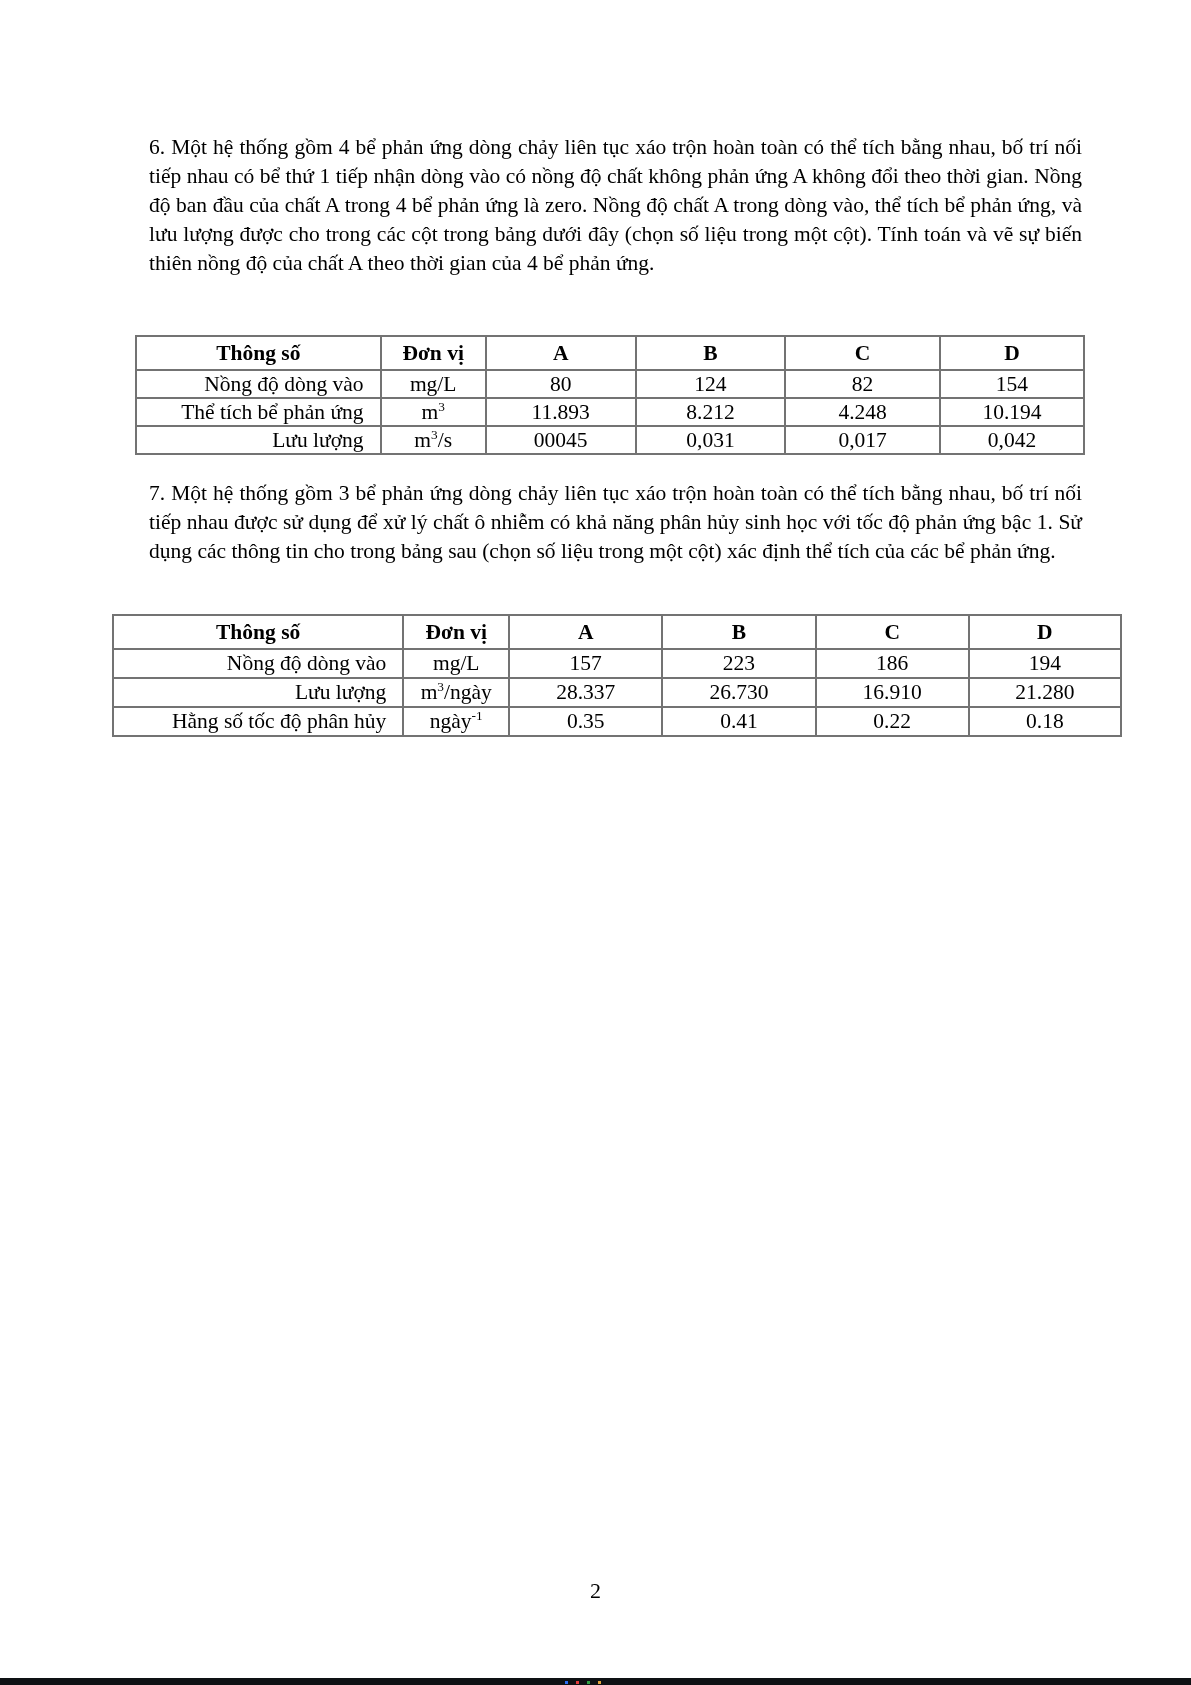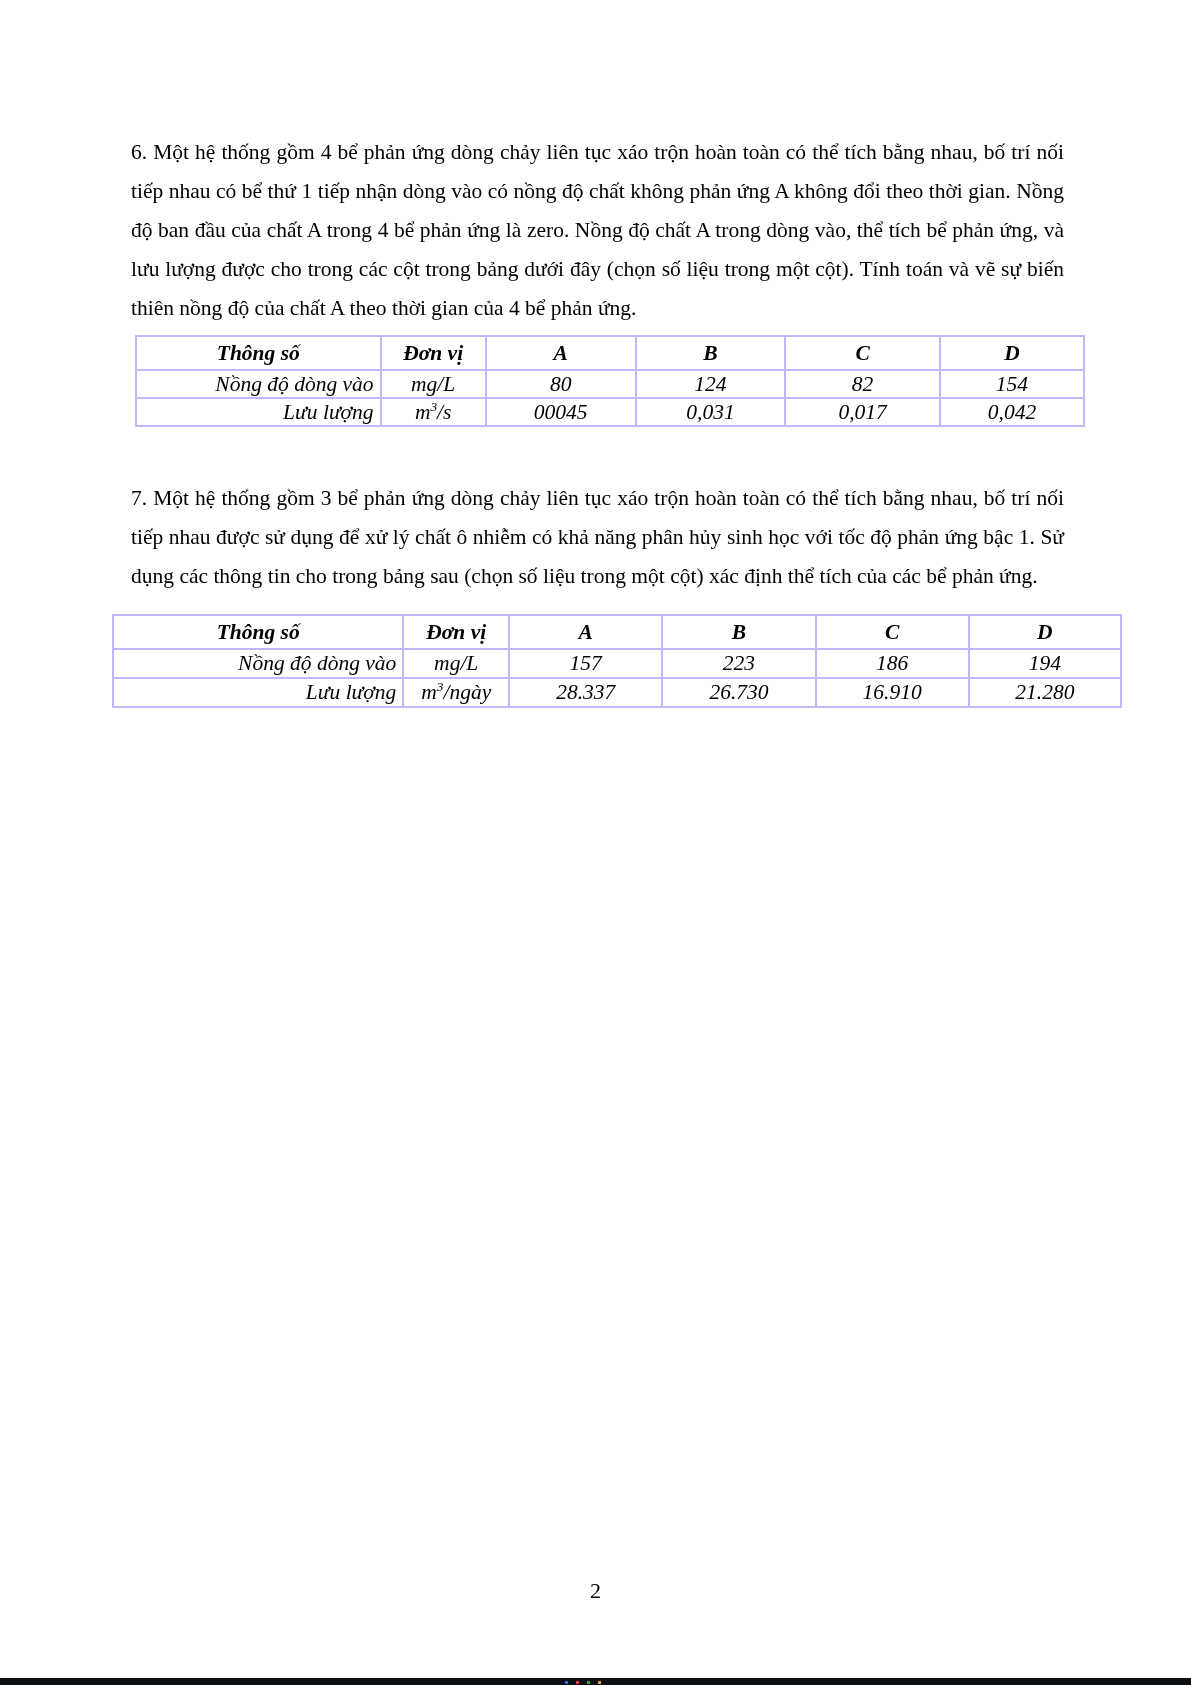--- a/index.html
+++ b/index.html
@@ -10,44 +10,43 @@
     color: #000;
   }
   .page {
     position: relative;
     width: 1191px; height: 1685px;
     background: #ffffff;
     overflow: hidden;
   }
   .para {
     position: absolute;
-    left: 131px;
+    left: 149px;
     width: 933px;
     font-size: 21.5px;
-    line-height: 39px;
+    line-height: 29px;
     text-align: justify;
   }
   .p6 { top: 133px; }
   .p7 { top: 479px; }
   table.tbl {
     position: absolute;
     border-collapse: collapse;
     table-layout: fixed;
     font-size: 21.5px;
   }
   .t6 { left: 135px; top: 335px; width: 950px; }
   .t7 { left: 112px; top: 614px; width: 1010px; }
   .tbl th, .tbl td {
-    border: 2px solid #c4b5fd;
+    border: 2px solid #737373;
     text-align: center;
     vertical-align: middle;
-    padding: 0 6px;
+    padding: 0 16px;
     overflow: hidden;
     white-space: nowrap;
-    font-style: italic;
   }
   .tbl th { font-weight: bold; height: 34px; }
   .t6 td { height: 28px; }
   .t7 td { height: 29px; }
   .tbl td.param { text-align: right; padding-left: 10px; }
   .tbl sup {
     font-size: 0.62em;
     vertical-align: super;
     line-height: 0;
   }
@@ -99,20 +98,28 @@
     <tbody>
       <tr>
         <td class="param">Nồng độ dòng vào</td>
         <td><span>mg/L</span><sup></sup><span></span></td>
         <td>80</td>
         <td>124</td>
         <td>82</td>
         <td>154</td>
       </tr>
       <tr>
+        <td class="param">Thể tích bể phản ứng</td>
+        <td><span>m</span><sup>3</sup><span></span></td>
+        <td>11.893</td>
+        <td>8.212</td>
+        <td>4.248</td>
+        <td>10.194</td>
+      </tr>
+      <tr>
         <td class="param">Lưu lượng</td>
         <td><span>m</span><sup>3</sup><span>/s</span></td>
         <td>00045</td>
         <td>0,031</td>
         <td>0,017</td>
         <td>0,042</td>
       </tr>
     </tbody>
   </table>
 
@@ -147,20 +154,28 @@
         <td>194</td>
       </tr>
       <tr>
         <td class="param">Lưu lượng</td>
         <td><span>m</span><sup>3</sup><span>/ngày</span></td>
         <td>28.337</td>
         <td>26.730</td>
         <td>16.910</td>
         <td>21.280</td>
       </tr>
+      <tr>
+        <td class="param">Hằng số tốc độ phân hủy</td>
+        <td><span>ngày</span><sup>-1</sup><span></span></td>
+        <td>0.35</td>
+        <td>0.41</td>
+        <td>0.22</td>
+        <td>0.18</td>
+      </tr>
     </tbody>
   </table>
 
   <div class="pagenum">2</div>
 
   <div class="bottombar">
     <span class="dot" style="left:565px;background:#2a6df4"></span>
     <span class="dot" style="left:576px;background:#e23b3b"></span>
     <span class="dot" style="left:587px;background:#2ea043"></span>
     <span class="dot" style="left:598px;background:#e2a33b"></span>

